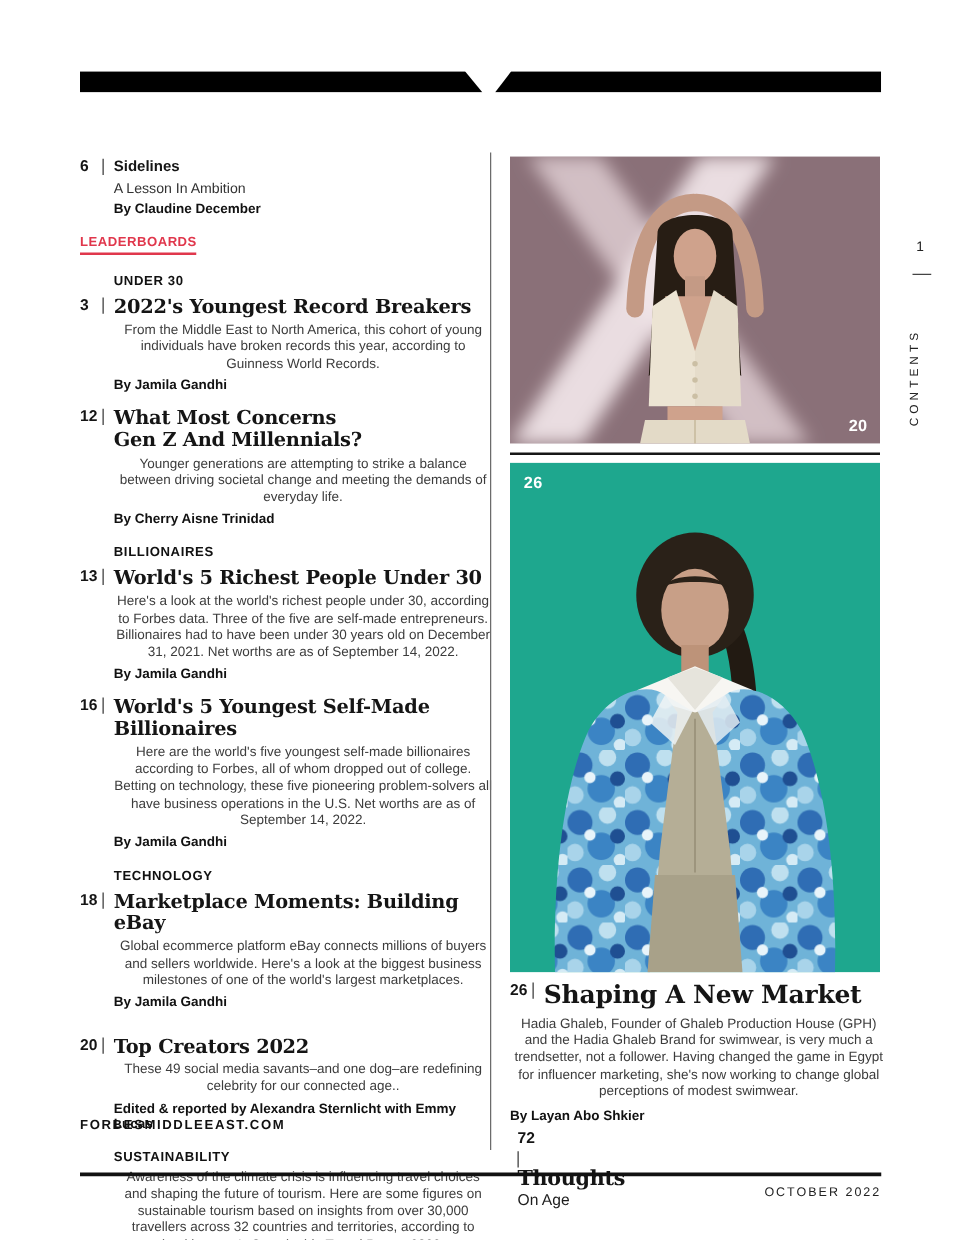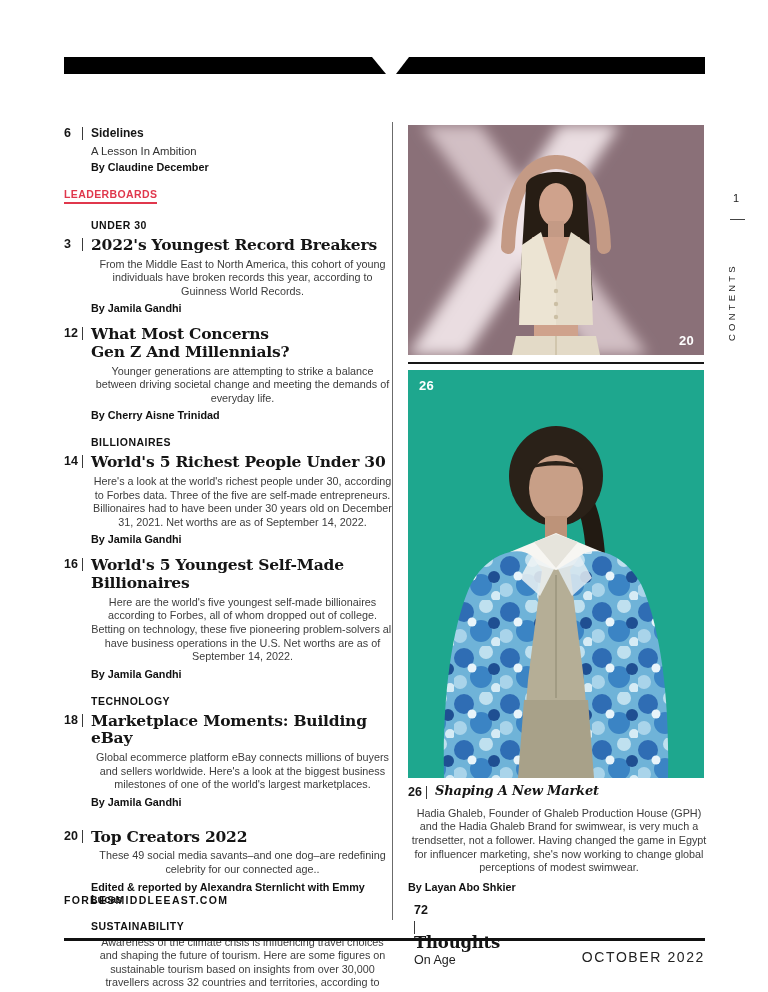--- a/index.html
+++ b/index.html
@@ -42,40 +42,40 @@
   .photo{position:absolute;left:408px;width:296px;overflow:hidden;}
   .photo1{top:125px;height:230px;}
   .photo2{top:370px;height:408px;}
   .hline{position:absolute;left:408px;top:362px;width:296px;height:2px;background:#161616;}
   .badge{position:absolute;color:#fff;font-weight:bold;font-size:13px;letter-spacing:.3px;}
   .badge-20{right:10px;bottom:7px;}
   .badge-26{left:11px;top:8px;}
 
   .feature{position:absolute;left:408px;top:784px;width:302px;}
   .feature .head{margin-top:0;}
-  .feature .headline{font-size:13px;font-style:italic;}
+  .feature .headline{font-size:20px;}
   .feature .desc{margin:6px 0 0;}
   .feature .byline{margin-top:6px;}
   .thoughts{position:absolute;left:408px;top:902px;display:flex;align-items:baseline;flex-direction:column;}
   .thoughts .headline{font-size:16.5px;}
   .thoughts .suffix{font-size:12.5px;font-weight:normal;color:#1d1d1d;margin-left:6px;}
 
   
   .rail-number{position:absolute;left:724px;top:192px;width:24px;text-align:center;
                font-size:11px;color:#222;}
   .rail-dash{position:absolute;left:730px;top:219px;width:15px;height:1px;background:#444;}
   .rail-contents{position:absolute;left:726px;top:231px;height:110px;
                  writing-mode:vertical-rl;transform:rotate(180deg);
                  font-size:9.5px;letter-spacing:3.2px;color:#222;}
 
   
   .footer-line{position:absolute;left:64px;top:938px;width:641px;height:3px;background:#111;}
   .footer-site{position:absolute;left:64px;top:894px;font-size:10.5px;font-weight:bold;
                letter-spacing:1.3px;color:#111;}
-  .footer-issue{position:absolute;right:63px;top:949px;font-size:14px;
+  .footer-issue{position:absolute;right:63px;top:949px;font-size:10px;
                 letter-spacing:1.6px;color:#222;}
 </style>
 </head>
 <body>
 
 <div class="page">
 
   <div class="banner">
     <div class="seg seg-left"></div>
     <div class="seg seg-right"></div>
@@ -118,21 +118,21 @@
       </div>
       <div class="body">
         <p class="desc">Younger generations are attempting to strike a balance between driving societal change and meeting the demands of everyday life.</p>
         <p class="byline">By Cherry Aisne Trinidad</p>
       </div>
     </section>
 
     <section class="entry">
       <div class="category">BILLIONAIRES</div>
       <div class="head">
-        <span class="num">14</span>
+        <span class="num">13</span>
         <span class="pipe"></span>
         <h2 class="headline">World's 5 Richest People Under 30</h2>
       </div>
       <div class="body">
         <p class="desc">Here's a look at the world's richest people under 30, according to Forbes data. Three of the five are self-made entrepreneurs. Billionaires had to have been under 30 years old on December 31, 2021. Net worths are as of September 14, 2022.</p>
         <p class="byline">By Jamila Gandhi</p>
       </div>
     </section>
 
     <section class="entry">

